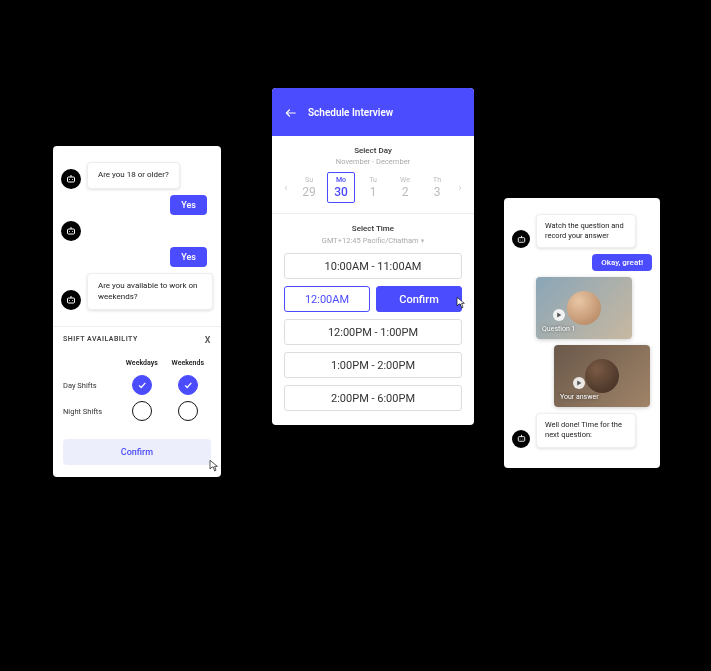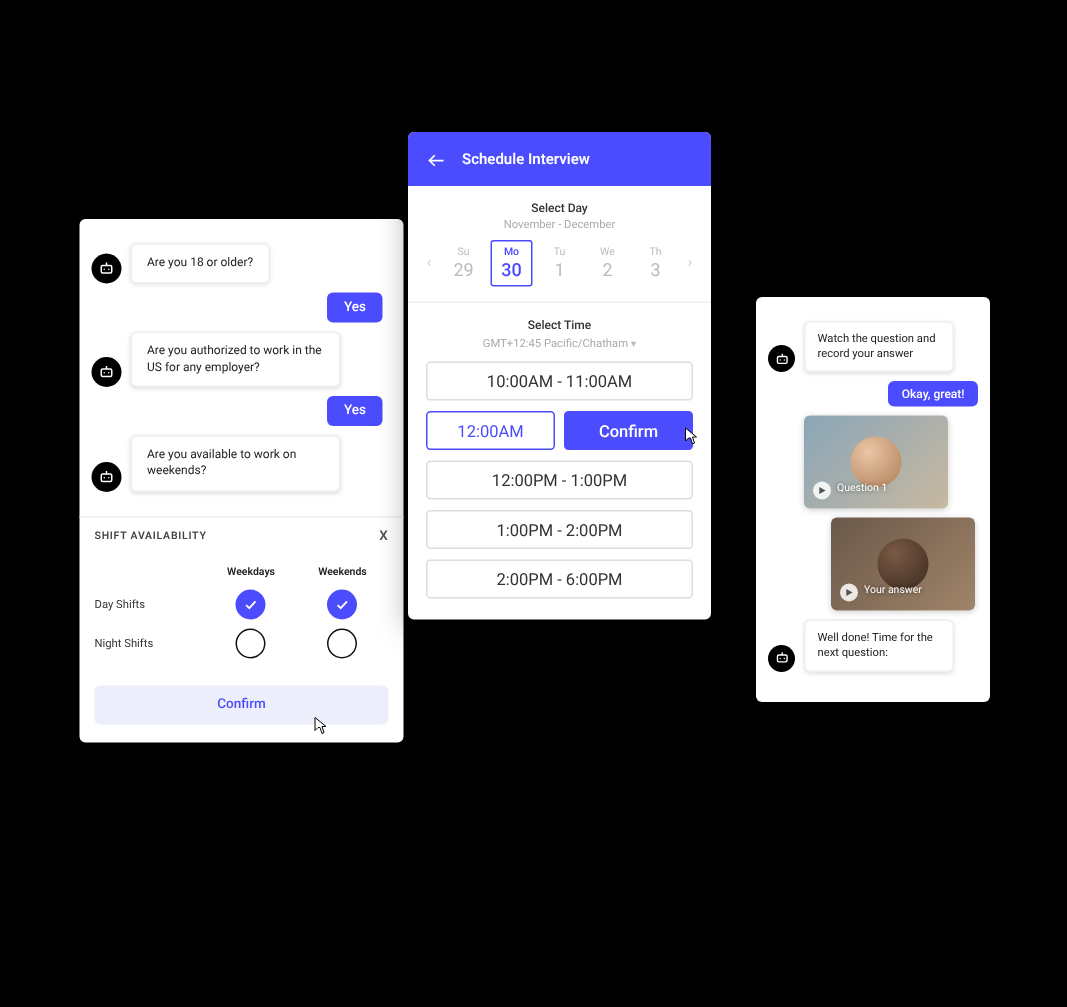--- a/index.html
+++ b/index.html
@@ -1,21 +1,21 @@
 <!DOCTYPE html>
 <html><head>
 <meta charset="utf-8">
 <style>
   * { box-sizing: border-box; margin: 0; padding: 0; font-family: -apple-system, BlinkMacSystemFont, "Segoe UI", Roboto, Arial, sans-serif; }
   body { background: #000; width: 711px; height: 671px; position: relative; overflow: hidden; }
 
   .card { position: absolute; background: #fff; border-radius: 4px; box-shadow: 0 6px 20px rgba(0,0,0,.35); }
 
   
-  #cardA { left: 53px; top: 146px; width: 216px; }
+  #cardA { left: 53px; top: 146px; width: 168px; }
   .chatA { padding: 10px 8px 6px 8px; }
   .bubbleRow { display:flex; align-items:flex-end; margin:6px 0; }
   .bubbleRow.left  { justify-content:flex-start; }
   .bubbleRow.right { justify-content:flex-end; padding-right:6px; }
   .avatar {
     width:20px; height:20px; border-radius:50%; background:#000;
     display:flex; align-items:center; justify-content:center; flex:none;
     margin-right:6px;
   }
   .avatar svg { width:12px; height:12px; stroke:#fff; fill:none; stroke-width:2; }
@@ -50,21 +50,21 @@
   .confirmBtn {
     margin:6px 10px 12px 10px; height:26px; border-radius:4px;
     background:#ECEEFB; color:#4C4CFF; font-size:9px; font-weight:500;
     display:flex; align-items:center; justify-content:center; cursor:pointer;
   }
   .cursorA { position:absolute; left:152px; bottom:2px; }
 
   
   #cardB { left:272px; top:88px; width:202px; overflow:hidden; }
   .headerB {
-    background:#4C4CFF; color:#fff; height:36px;
+    background:#4C4CFF; color:#fff; height:48px;
     display:flex; align-items:center; padding:0 12px; gap:10px;
   }
   .headerB .backIcon { width:14px; height:14px; flex:none; cursor:pointer; }
   .headerB .backIcon svg{ stroke:#fff; fill:none; stroke-width:2; width:100%; height:100%; }
   .headerB .title { font-size:10px; font-weight:600; }
   .sectLabel { text-align:center; font-size:8px; color:#333; font-weight:500; margin-top:10px; }
   .subLabel  { text-align:center; font-size:7.5px; color:#aaa; margin-top:2px; }
   .dayStrip { display:flex; align-items:center; justify-content:center; gap:4px; padding:6px 6px 10px 6px; }
   .navChev { width:10px; color:#ccc; font-size:10px; cursor:pointer; text-align:center; }
   .dayCell {
@@ -106,22 +106,22 @@
   .videoTile.a { height:62px; background:linear-gradient(135deg,#6a584a 0%, #a08468 100%); margin-left:auto; margin-right:2px; }
   .face {
     position:absolute; inset:0; display:flex; align-items:center; justify-content:center;
   }
   .face .head {
     width:34px; height:34px; border-radius:50%;
     background:radial-gradient(circle at 35% 30%, #e9c6a6, #b07e58);
   }
   .videoTile.a .face .head { background:radial-gradient(circle at 35% 30%, #7a5a44, #3b2a20); }
   .playBadge {
-    position:absolute; left:6px; bottom:6px; display:flex; align-items:flex-start; gap:4px;
-    color:#fff; font-size:7px; text-shadow:0 0 3px rgba(0,0,0,.6);
+    position:absolute; left:6px; bottom:6px; display:flex; align-items:center; gap:4px;
+    color:#fff; font-size:7px; text-shadow:0 0 3px rgba(0,0,0,.6);flex-direction:column;
   }
   .playBadge .pbtn {
     width:12px; height:12px; border-radius:50%; background:rgba(255,255,255,.85);
     display:flex; align-items:center; justify-content:center;
   }
   .playBadge .pbtn svg { width:6px; height:6px; fill:#555; }
 
   
   .pointer { width:14px; height:16px; }
   .pointer svg { width:100%; height:100%; }
@@ -150,21 +150,20 @@
 
     <div class="bubbleRow left">
       <div class="avatar">
         <svg viewBox="0 0 24 24">
             <rect x="5" y="8" width="14" height="10" rx="2"></rect>
             <circle cx="9" cy="13" r="1" fill="#fff" stroke="none"></circle>
             <circle cx="15" cy="13" r="1" fill="#fff" stroke="none"></circle>
             <line x1="12" y1="4" x2="12" y2="8"></line>
           </svg>
       </div>
-      <div class="botBubble">Are you authorized to work in the US for any employer?</div>
     </div>
 
     <div class="bubbleRow right">
       <div class="userBubble">Yes</div>
     </div>
 
     <div class="bubbleRow left">
       <div class="avatar">
         <svg viewBox="0 0 24 24">
             <rect x="5" y="8" width="14" height="10" rx="2"></rect>

